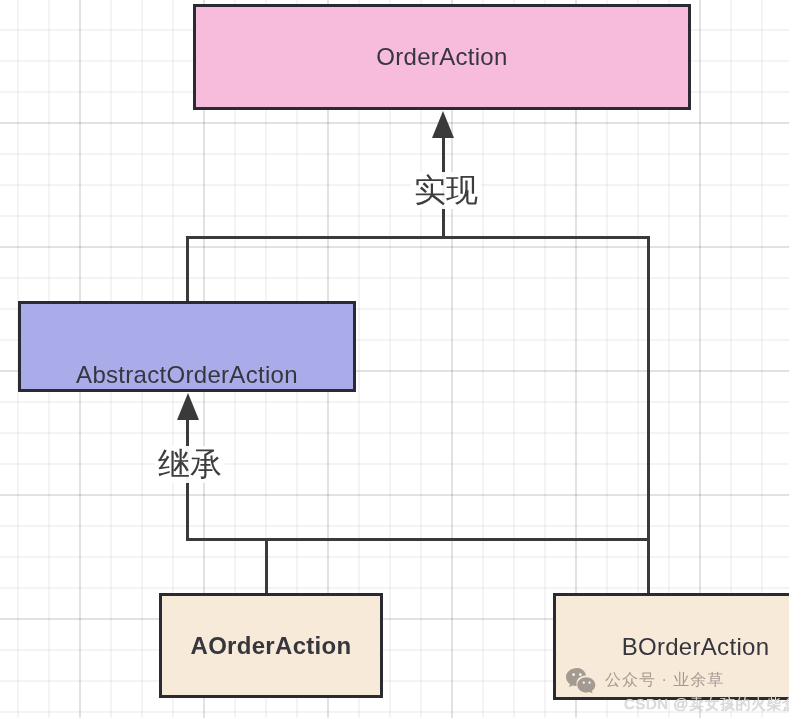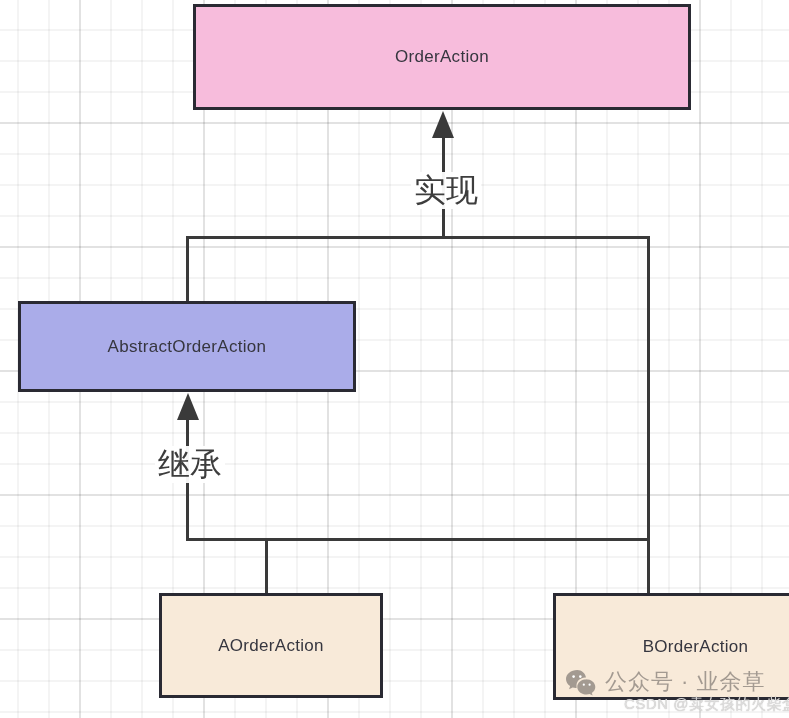--- a/index.html
+++ b/index.html
@@ -23,21 +23,21 @@
     background-position: 79px 122px, 79px 122px, 17px 29px, 17px 29px;
   }
 
   .node {
     position: absolute;
     box-sizing: border-box;
     border: 3px solid #2a2a33;
     display: flex;
     align-items: center;
     justify-content: center;
-    font-size: 17px;
+    font-size: 24px;
     color: #36363f;
     letter-spacing: 0.3px;
   }
   #node-order-action          { left: 193px; top: 4px;   width: 498px; height: 106px; }
   #node-abstract-order-action { left: 18px;  top: 301px; width: 338px; height: 91px;  }
   #node-a-order-action        { left: 159px; top: 593px; width: 224px; height: 105px; }
   #node-b-order-action        { left: 553px; top: 593px; width: 258px; height: 107px; padding-left: 27px; }
 
   .edge-line {
     position: absolute;
@@ -79,21 +79,21 @@
   #label-inherit   { left: 190px; top: 446px; text-align: right; }
 
   .wm-wechat {
     position: absolute;
     left: 565px;
     top: 667px;
     display: flex;
     align-items: center;
     gap: 7px;
     color: rgba(138,131,124,0.78);
-    font-size: 22px;
+    font-size: 16px;
     letter-spacing: 1px;
     white-space: nowrap;
   }
   .wm-wechat svg { display: block; }
 
   .wm-csdn {
     position: absolute;
     left: 624px;
     top: 695px;
     font-size: 15px;
@@ -119,25 +119,25 @@
   <div class="arrowhead-up" id="arrow-implement"></div>
   <div class="arrowhead-up" id="arrow-inherit"></div>
 
   <div class="edge-label" id="label-implement">实现</div>
   <div class="edge-label" id="label-inherit">继承</div>
 
   <div class="node" id="node-order-action" style="background-color: rgb(247, 188, 220);">
     <span>OrderAction</span>
   </div>
 
-  <div class="node" id="node-abstract-order-action" style="background-color: rgb(170, 172, 233);">
+  <div class="node" id="node-abstract-order-action" style="background-color: rgb(170, 172, 233); align-items: flex-end;">
     <span>AbstractOrderAction</span>
   </div>
 
-  <div class="node" id="node-a-order-action" style="background-color: rgb(248, 234, 217);">
+  <div class="node" id="node-a-order-action" style="background-color: rgb(248, 234, 217); font-weight: bold;">
     <span>AOrderAction</span>
   </div>
 
   <div class="node" id="node-b-order-action" style="background-color: rgb(248, 234, 217);">
     <span>BOrderAction</span>
   </div>
 
   <div class="wm-wechat">
     <span>
       <svg width="33" height="27" viewBox="0 0 33 27">

